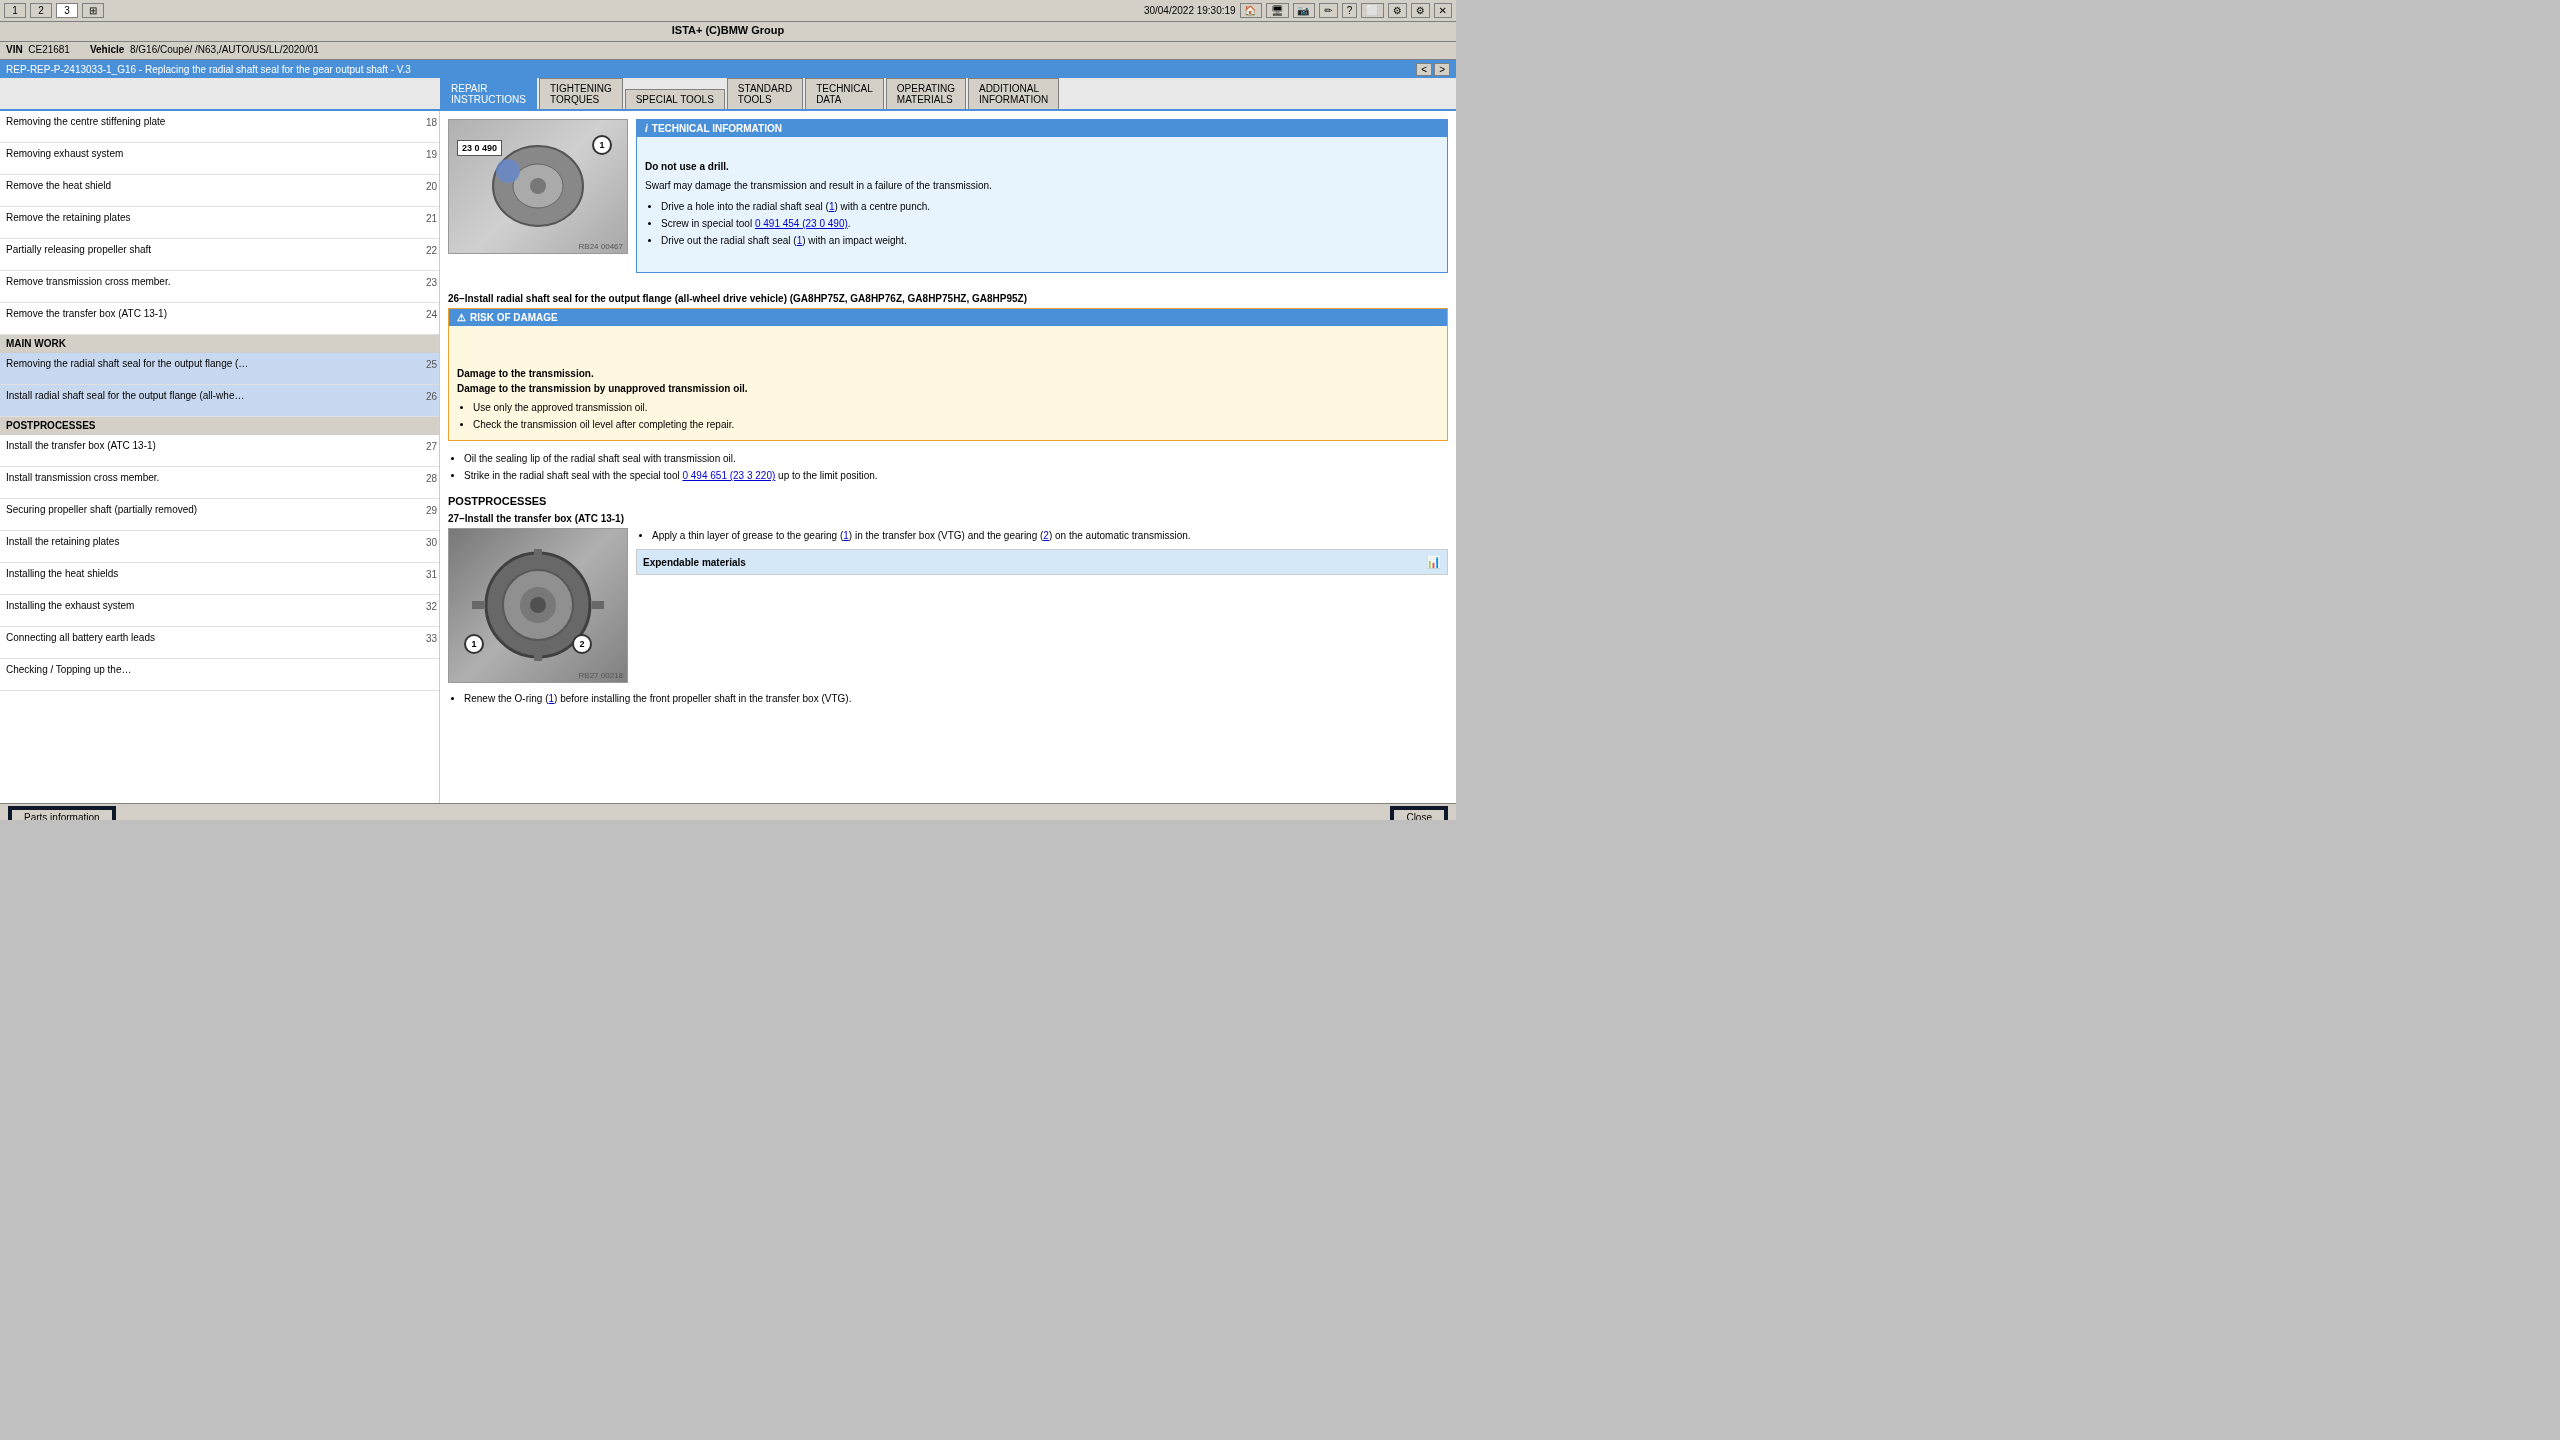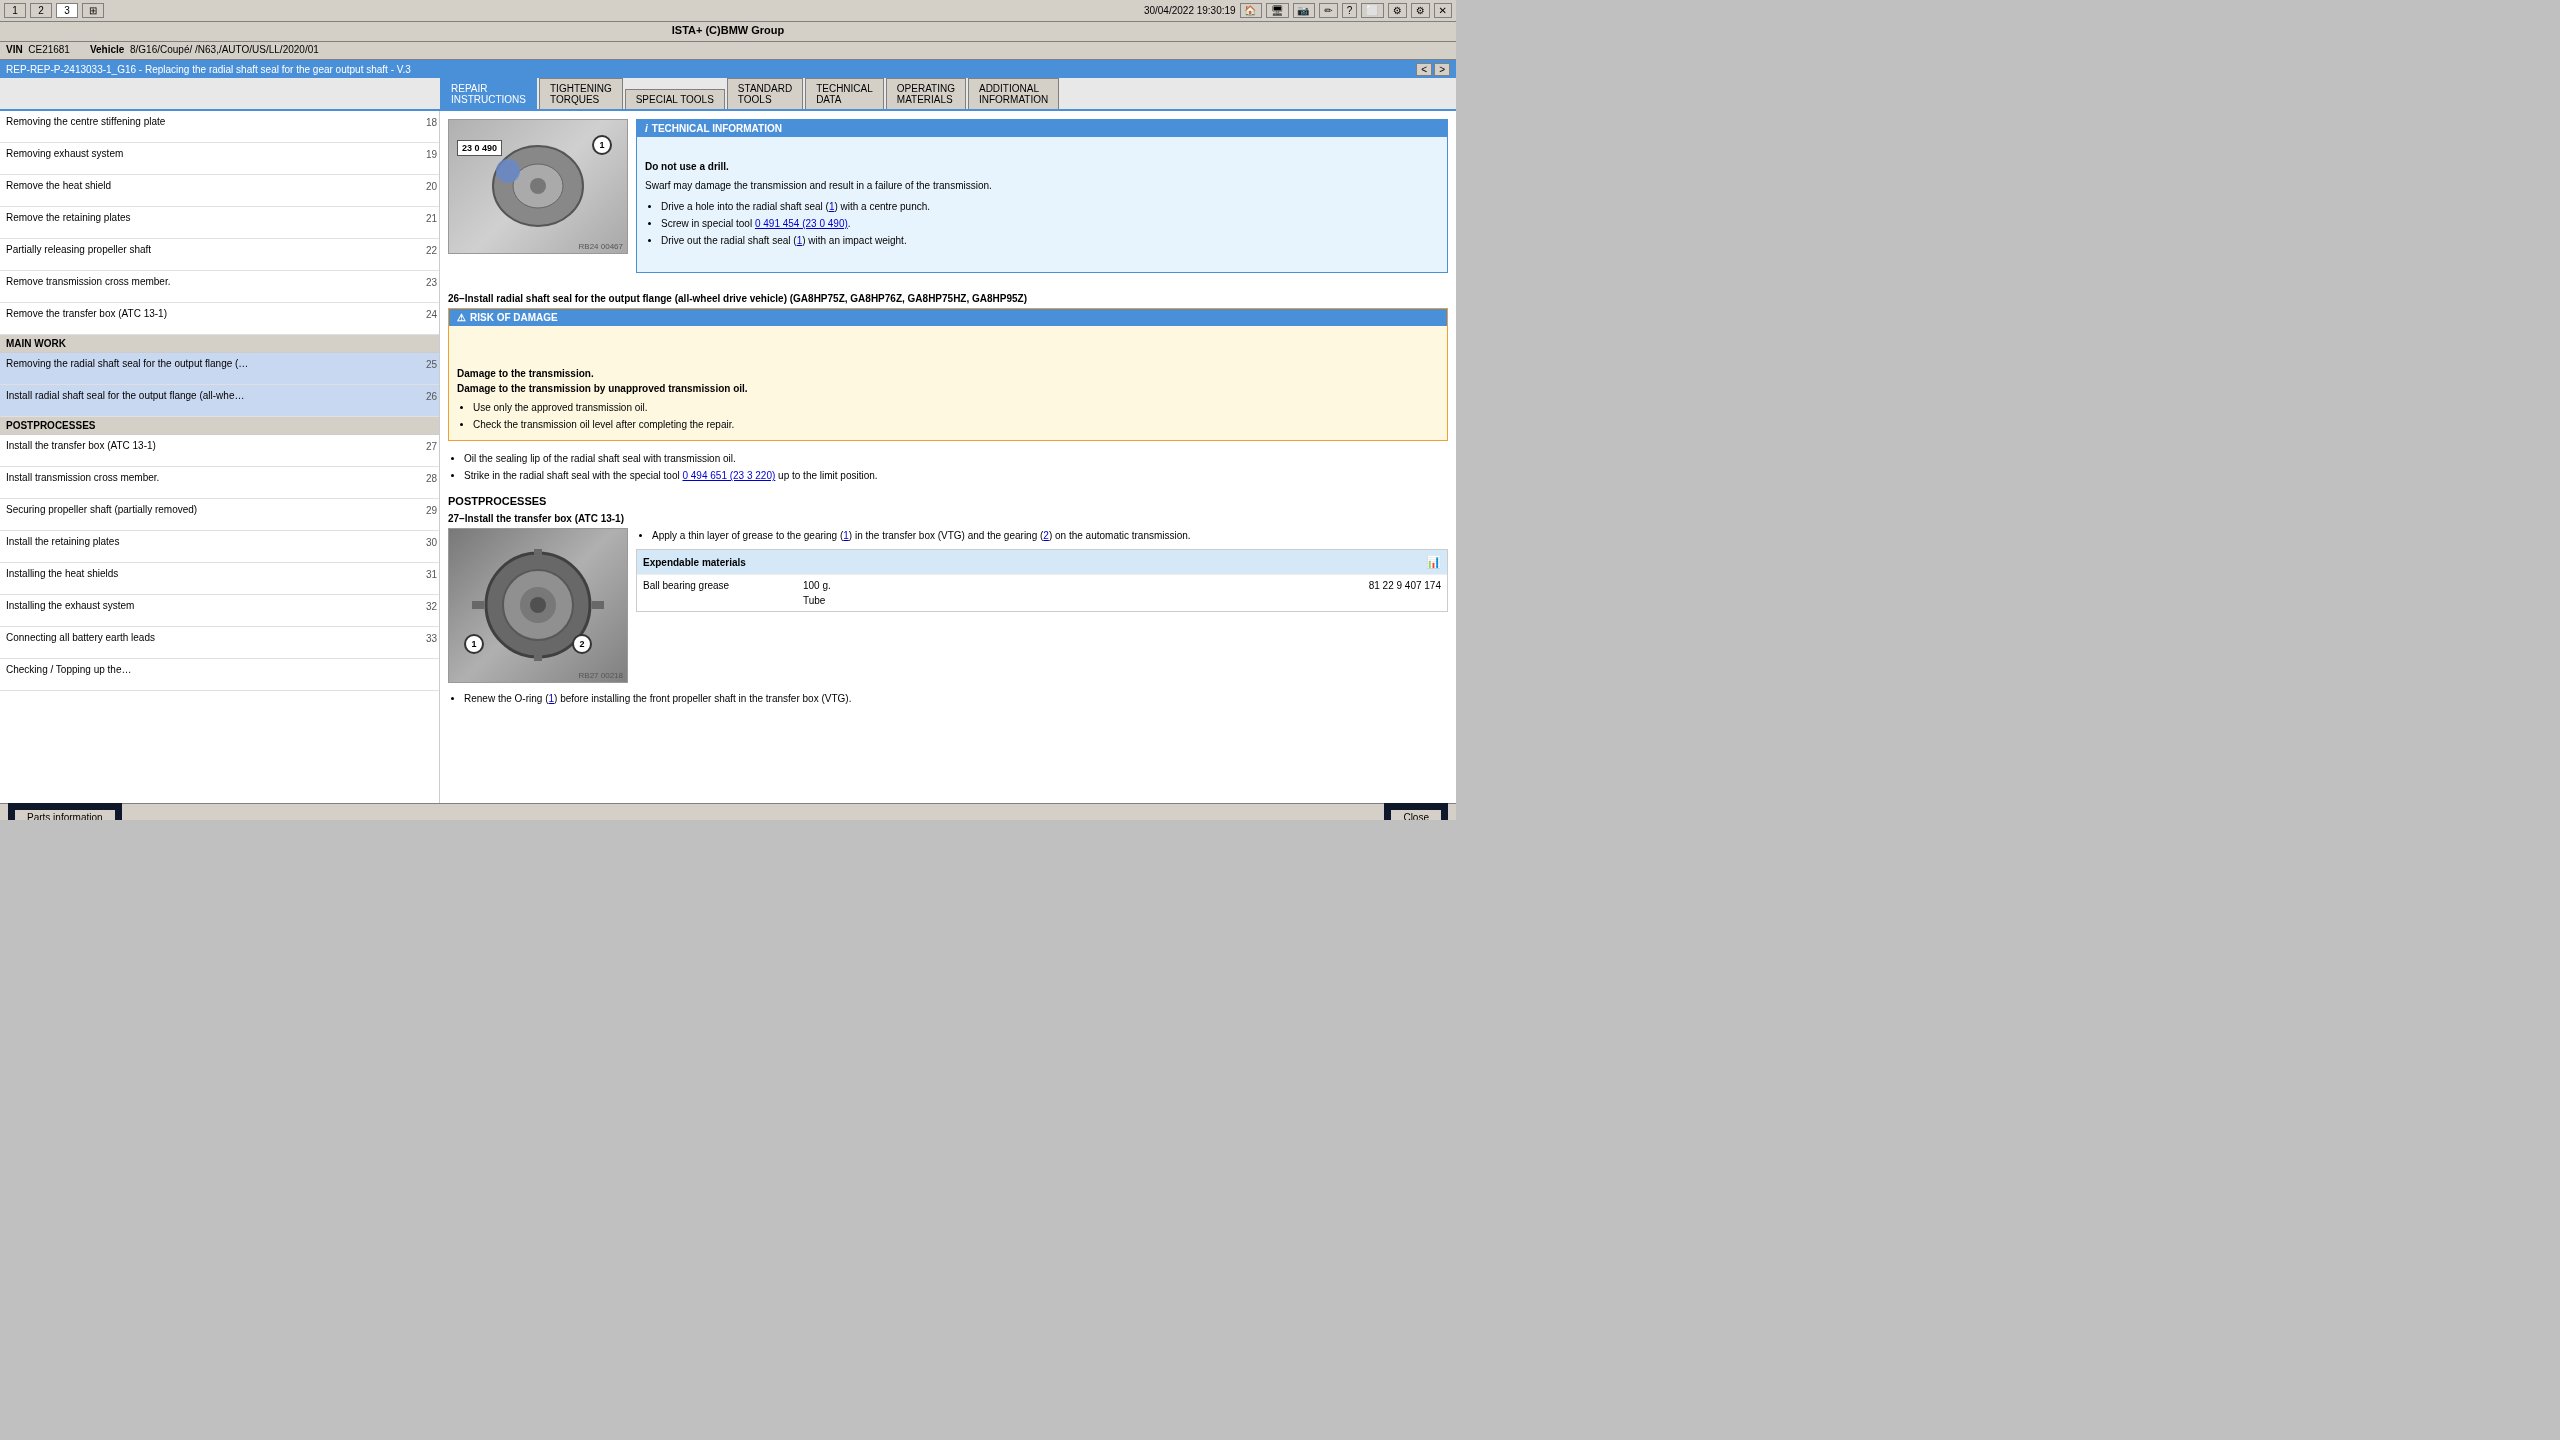--- a/index.html
+++ b/index.html
@@ -243,21 +243,21 @@
       background: #d4d0c8;
       height: 28px;
       display: flex;
       align-items: center;
       justify-content: space-between;
       padding: 0 8px;
       border-top: 1px solid #808080;
     }
     .bottom-btn {
       background: #d4d0c8;
-      border: 7px solid #0f172a;
+      border: 4px solid #0f172a;
       font-size: 10px;
       padding: 2px 12px;
       cursor: pointer;
     }
 
     a { color: #0000cc; text-decoration: underline; cursor: pointer; font-size: 10px; }
 
     
     #sidebar::-webkit-scrollbar { width: 12px; }
     #sidebar::-webkit-scrollbar-track { background: #d4d0c8; }
@@ -504,25 +504,20 @@
       <div class="step-content">
         <ul>
           <li>Apply a thin layer of grease to the gearing (<a>1</a>) in the transfer box (VTG) and the gearing (<a>2</a>) on the automatic transmission.</li>
         </ul>
 
         <div class="exp-materials">
           <div class="exp-materials-header">
             <span>Expendable materials</span>
             <span style="color:#4a90d9;font-weight:bold;font-size:12px;">📊</span>
           </div>
-          <div class="exp-materials-row">
-            <span class="exp-col-1">Ball bearing grease</span>
-            <span class="exp-col-2">100 g.<br>Tube</span>
-            <span class="exp-col-3">81 22 9 407 174</span>
-          </div>
         </div>
       </div>
     </div>
 
     <div style="margin-top:6px;">
       <ul style="font-size:10px;margin-left:16px;">
         <li>Renew the O-ring (<a>1</a>) before installing the front propeller shaft in the transfer box (VTG).</li>
       </ul>
     </div>
 

